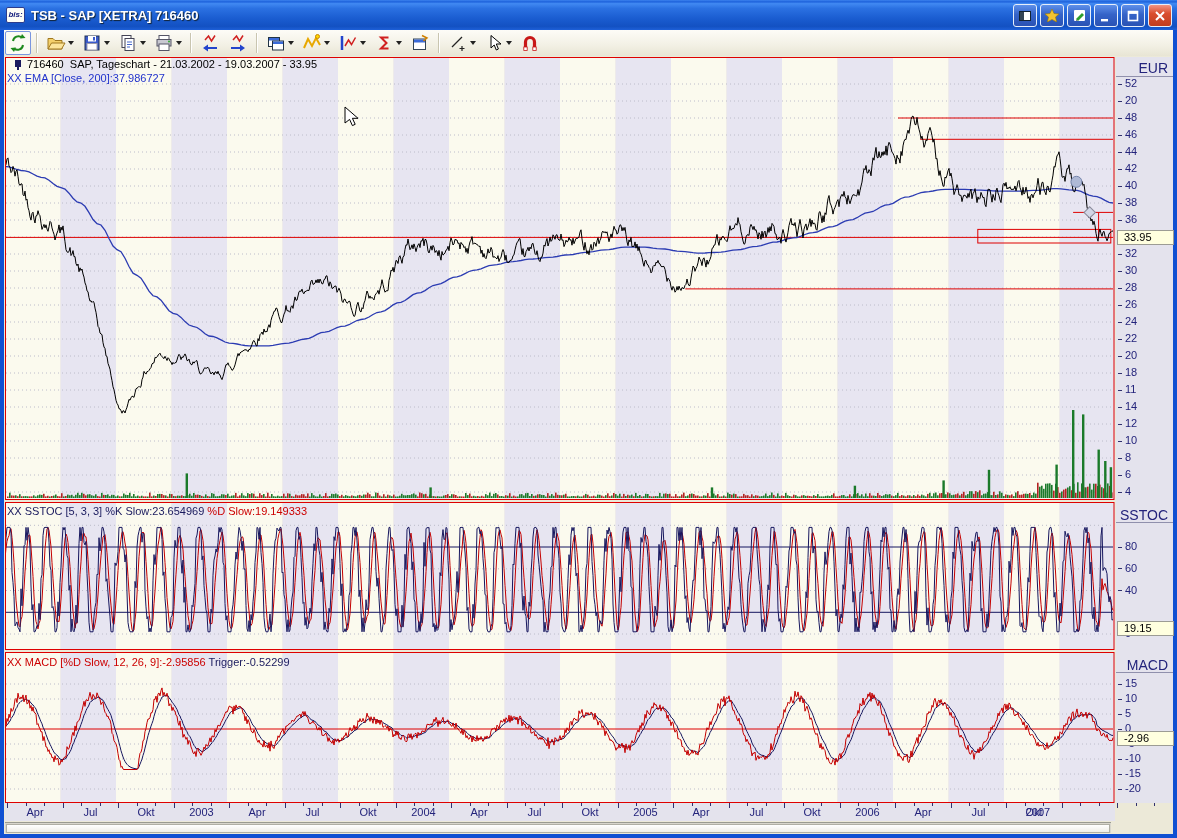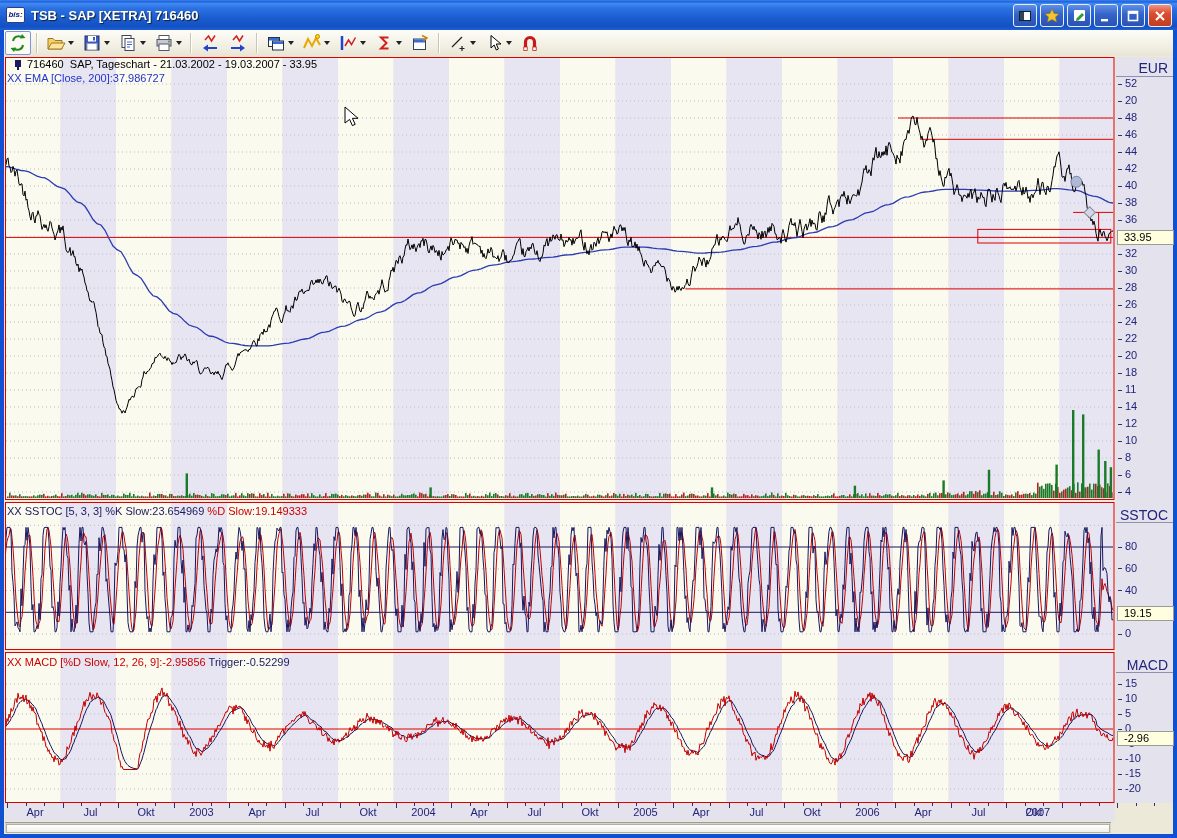--- a/index.html
+++ b/index.html
@@ -35,21 +35,21 @@
   #hdr-macd{left:3px;top:600px;}
   .navytxt{color:#1A1A5E;} .redtxt{color:#CC0000;margin-top:27px;}
   
   #gutter{position:absolute;left:1112px;top:1px;width:57px;height:746px;background:#E4E3ED;}
   .glabel{position:absolute;right:5px;font-size:14px;color:#23237B;}
   .gsep{position:absolute;left:0;width:57px;height:1px;background:#9090AC;}
   .gt{position:absolute;left:2px;width:4px;height:1px;background:#30306E;}
   .gl{position:absolute;left:9px;font-size:11px;color:#23237B;line-height:13px;}
   .gmark{position:absolute;left:1px;width:49px;height:13px;background:#FFFFDF;border:1px solid #9C9C94;
     font-size:11px;line-height:13px;padding-left:6px;color:#000;z-index:6;}
-  .mk-price{top:173px;} .mk-sstoc{top:549px;} .mk-macd{top:674px;}
+  .mk-price{top:173px;} .mk-sstoc{top:564px;} .mk-macd{top:674px;}
   
   #xaxis{position:absolute;left:1px;top:747px;width:1110px;height:18px;background:#E4E3ED;}
   .xlab{position:absolute;top:3px;width:44px;text-align:center;font-size:11px;color:#23237B;}
   .xtick{position:absolute;top:0;width:1px;background:#30306E;}
   
   #scrollbar{position:absolute;left:1px;top:766px;width:1106px;height:10px;background:#D8D6CC;border-top:1px solid #9A9A90;}
   #scrollthumb{position:absolute;left:1px;top:1px;width:1102px;height:7px;background:linear-gradient(180deg,#FFFFFF,#EFEEE6);border:1px solid #B0AFA4;}
   #cursor{position:absolute;left:344px;top:106px;z-index:20;}
 </style>
 </head>

